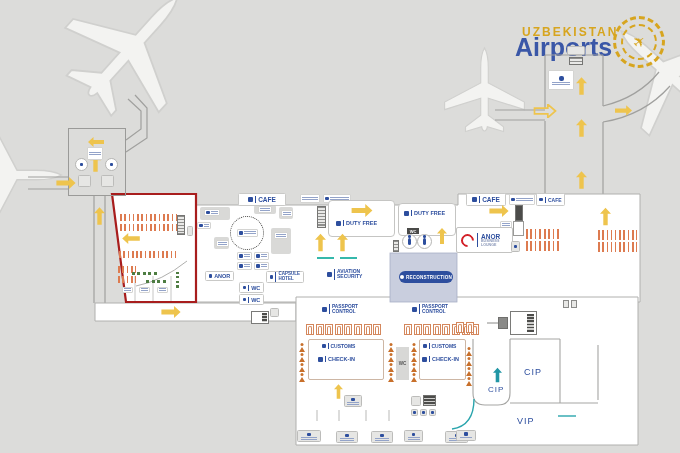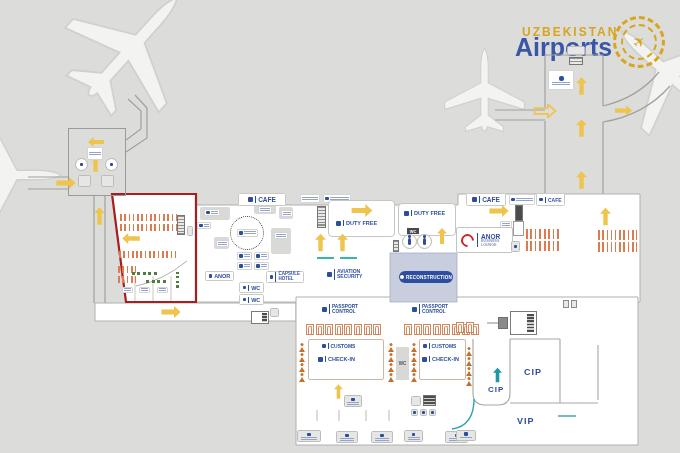--- a/index.html
+++ b/index.html
@@ -29,21 +29,21 @@
   .booth{width:8px;height:11px;border:0.9px solid #d4875c;background:#fff;position:relative;box-sizing:border-box;flex:none}
   .booth::after{content:"";position:absolute;left:1px;right:1px;top:1px;bottom:0;border:0.8px solid #d4875c;border-bottom:none;border-radius:3px 3px 0 0}
   .person{width:3px;height:6.5px;border-radius:1.5px;background:#2d4e9e;position:relative;flex:none}
   .person::before{content:"";position:absolute;top:-3px;left:0.25px;width:2.5px;height:2.5px;border-radius:50%;background:#2d4e9e}
   .wcc{position:absolute;width:15px;height:15px;border-radius:50%;background:#fff;border:0.8px solid #b5b5b3;display:flex;align-items:center;justify-content:center;gap:2px;box-sizing:border-box}
   .gbox{position:absolute;background:#e6e6e4;border:0.6px solid #bcbcba;border-radius:1.5px;display:flex;flex-direction:column;align-items:center;justify-content:center;gap:1px;padding:1px;box-sizing:border-box}
   .circ{position:absolute;background:#fff;border:0.8px solid #b5b5b3;border-radius:50%;display:flex;align-items:center;justify-content:center;box-sizing:border-box}
   .stripes{background:repeating-linear-gradient(180deg,#4c4c4a 0 1.6px,#cfcfcd 1.6px 3.2px)}
   .badge{position:absolute;background:#2d4e9e;color:#fff;border-radius:6px;display:flex;align-items:center;justify-content:center;gap:2px;font-size:4.6px;font-weight:bold;letter-spacing:0.2px}
   .wdot{width:4px;height:4px;border-radius:50%;background:#fff;flex:none}
-  .roomtxt{position:absolute;color:#2d4e9e;font-weight:bold;letter-spacing:1px}
+  .roomtxt{position:absolute;color:#2d4e9e;font-weight:normal;letter-spacing:1px}
 </style>
 </head>
 <body>
 
 <div class="stage">
 
   
   <svg width="0" height="0" aria-hidden="true">
     <defs>
       <symbol id="plane" viewBox="0 0 100 100">

